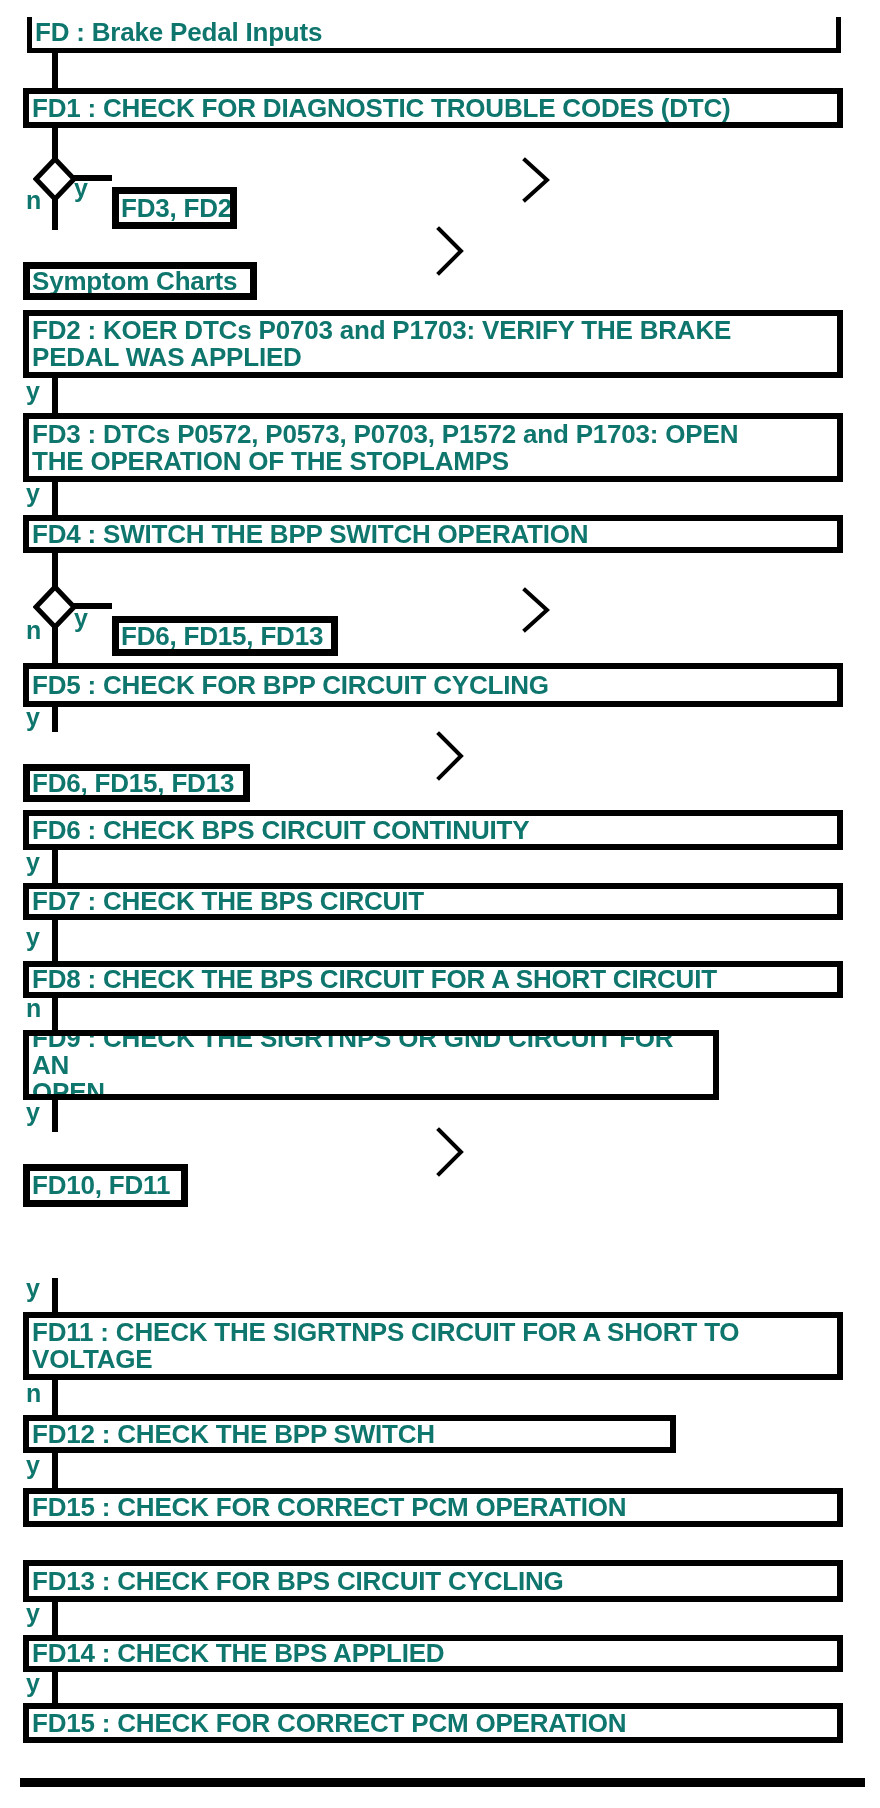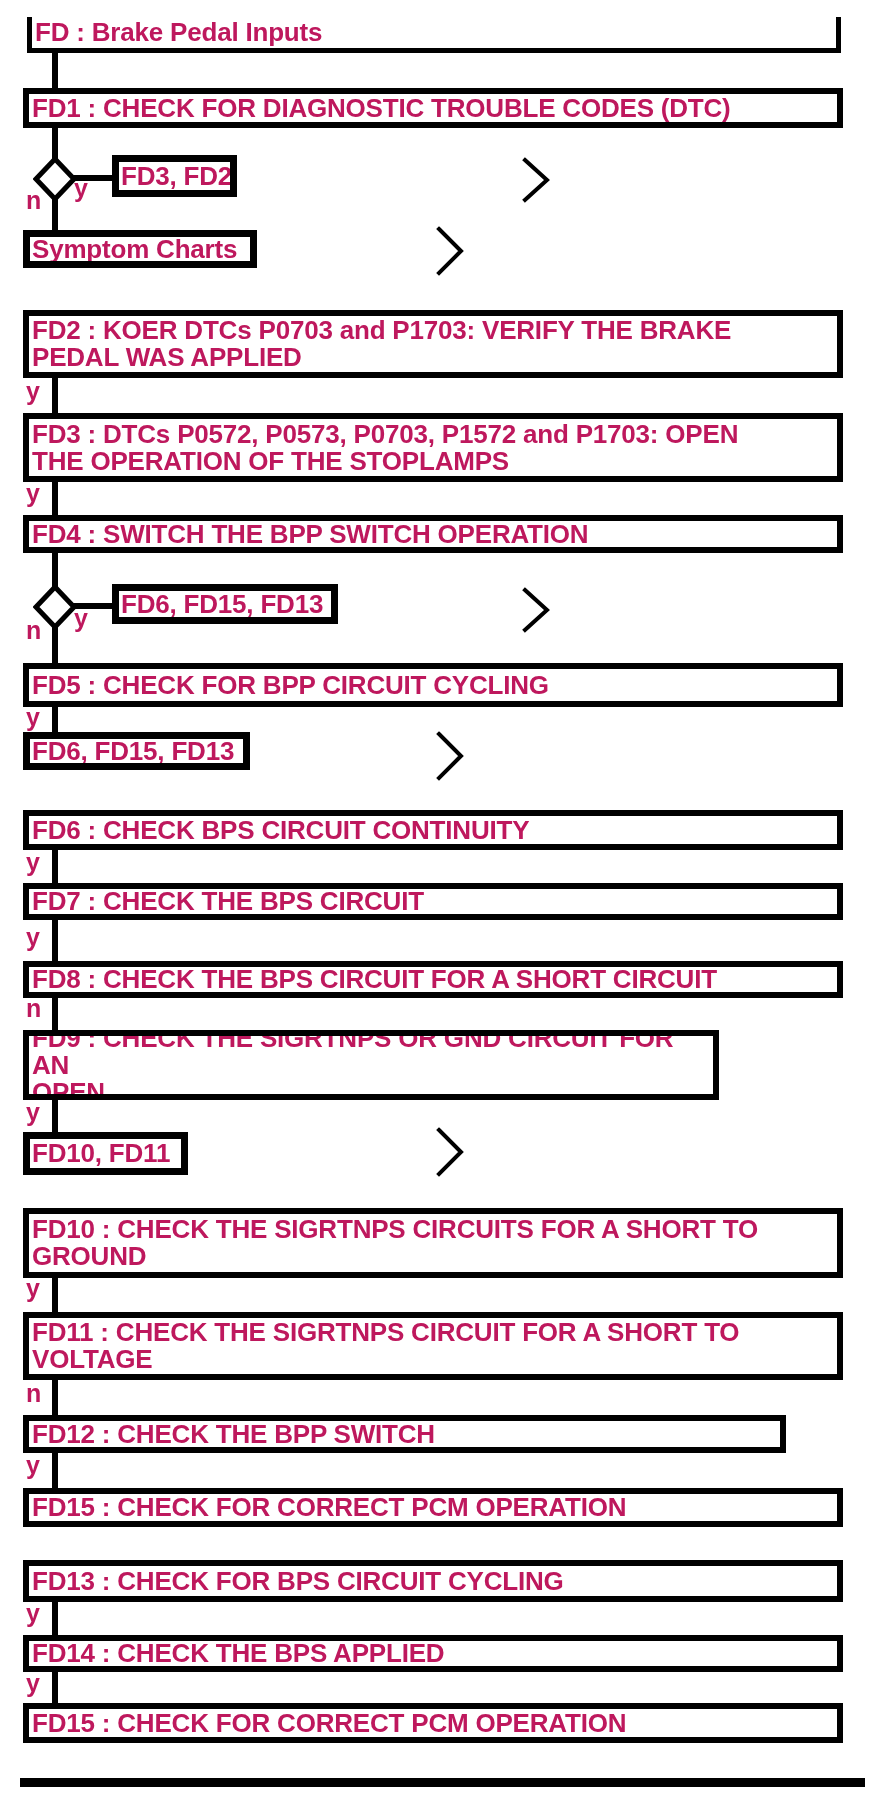--- a/index.html
+++ b/index.html
@@ -1,28 +1,28 @@
 <!DOCTYPE html>
 <html><head>
 <meta charset="utf-8">
 <style>
   html,body{margin:0;padding:0;background:#ffffff;}
   .canvas{
     position:relative;width:880px;height:1808px;background:#ffffff;
     font-family:"Liberation Sans","DejaVu Sans",sans-serif;
-    font-weight:700;color:#be185d;overflow:hidden;
+    font-weight:700;color:#0f766e;overflow:hidden;
   }
   .abs{position:absolute;}
   .box{
     position:absolute;box-sizing:border-box;background:#fff;
     border:6px solid #000;display:flex;align-items:center;
     font-size:26px;line-height:27px;letter-spacing:-0.2px;
     padding:0 6px 0 3px;white-space:pre-line;overflow:hidden;
   }
-  .lbox{border-width:7px;white-space:nowrap;padding:0 4px 0 2px;}
+  .lbox{border-width:7px;white-space:nowrap;padding:0 4px 0 2px;margin-top:32px;}
   .title-box{border-width:0 5px 5px 5px;}
   .conn{position:absolute;width:6px;background:#000;}
   .hline{position:absolute;height:6px;background:#000;}
   .edge{position:absolute;font-size:25px;line-height:25px;letter-spacing:0;}
   .rule{position:absolute;height:9px;background:#000;}
 </style>
 </head>
 <body>
 
 <div class="canvas">
@@ -105,31 +105,29 @@
   <div class="box" style="left:23px;top:1030px;width:696px;height:70px">FD9 : CHECK THE SIGRTNPS OR GND CIRCUIT FOR AN
 OPEN</div>
   <div class="edge" style="left:26px;top:1100px">y</div>
   <div class="conn" style="left:52px;top:1100px;height:32px"></div>
 
   <div class="box lbox" style="left:23px;top:1132px;width:165px;height:43px">FD10, FD11</div>
   <svg class="abs" style="left:435px;top:1127px" width="30" height="50">
     <polyline points="4,3 26,25 4,47" fill="none" stroke="#000000" stroke-width="4" stroke-linecap="square"></polyline>
   </svg>
 
-  <div class="box" style="left:23px;top:1208px;width:820px;height:70px">FD10 : CHECK THE SIGRTNPS CIRCUITS FOR A SHORT TO
-GROUND</div>
   <div class="edge" style="left:26px;top:1276px">y</div>
   <div class="conn" style="left:52px;top:1278px;height:34px"></div>
 
   <div class="box" style="left:23px;top:1312px;width:820px;height:68px">FD11 : CHECK THE SIGRTNPS CIRCUIT FOR A SHORT TO
 VOLTAGE</div>
   <div class="edge" style="left:26px;top:1381px">n</div>
   <div class="conn" style="left:52px;top:1380px;height:35px"></div>
 
-  <div class="box" style="left:23px;top:1415px;width:763px;height:38px">FD12 : CHECK THE BPP SWITCH</div>
+  <div class="box" style="left:23px;top:1415px;width:653px;height:38px">FD12 : CHECK THE BPP SWITCH</div>
   <div class="edge" style="left:26px;top:1453px">y</div>
   <div class="conn" style="left:52px;top:1453px;height:35px"></div>
 
   <div class="box" style="left:23px;top:1488px;width:820px;height:39px">FD15 : CHECK FOR CORRECT PCM OPERATION</div>
 
   <div class="box" style="left:23px;top:1560px;width:820px;height:42px">FD13 : CHECK FOR BPS CIRCUIT CYCLING</div>
   <div class="edge" style="left:26px;top:1601px">y</div>
   <div class="conn" style="left:52px;top:1602px;height:33px"></div>
 
   <div class="box" style="left:23px;top:1635px;width:820px;height:37px">FD14 : CHECK THE BPS APPLIED</div>

